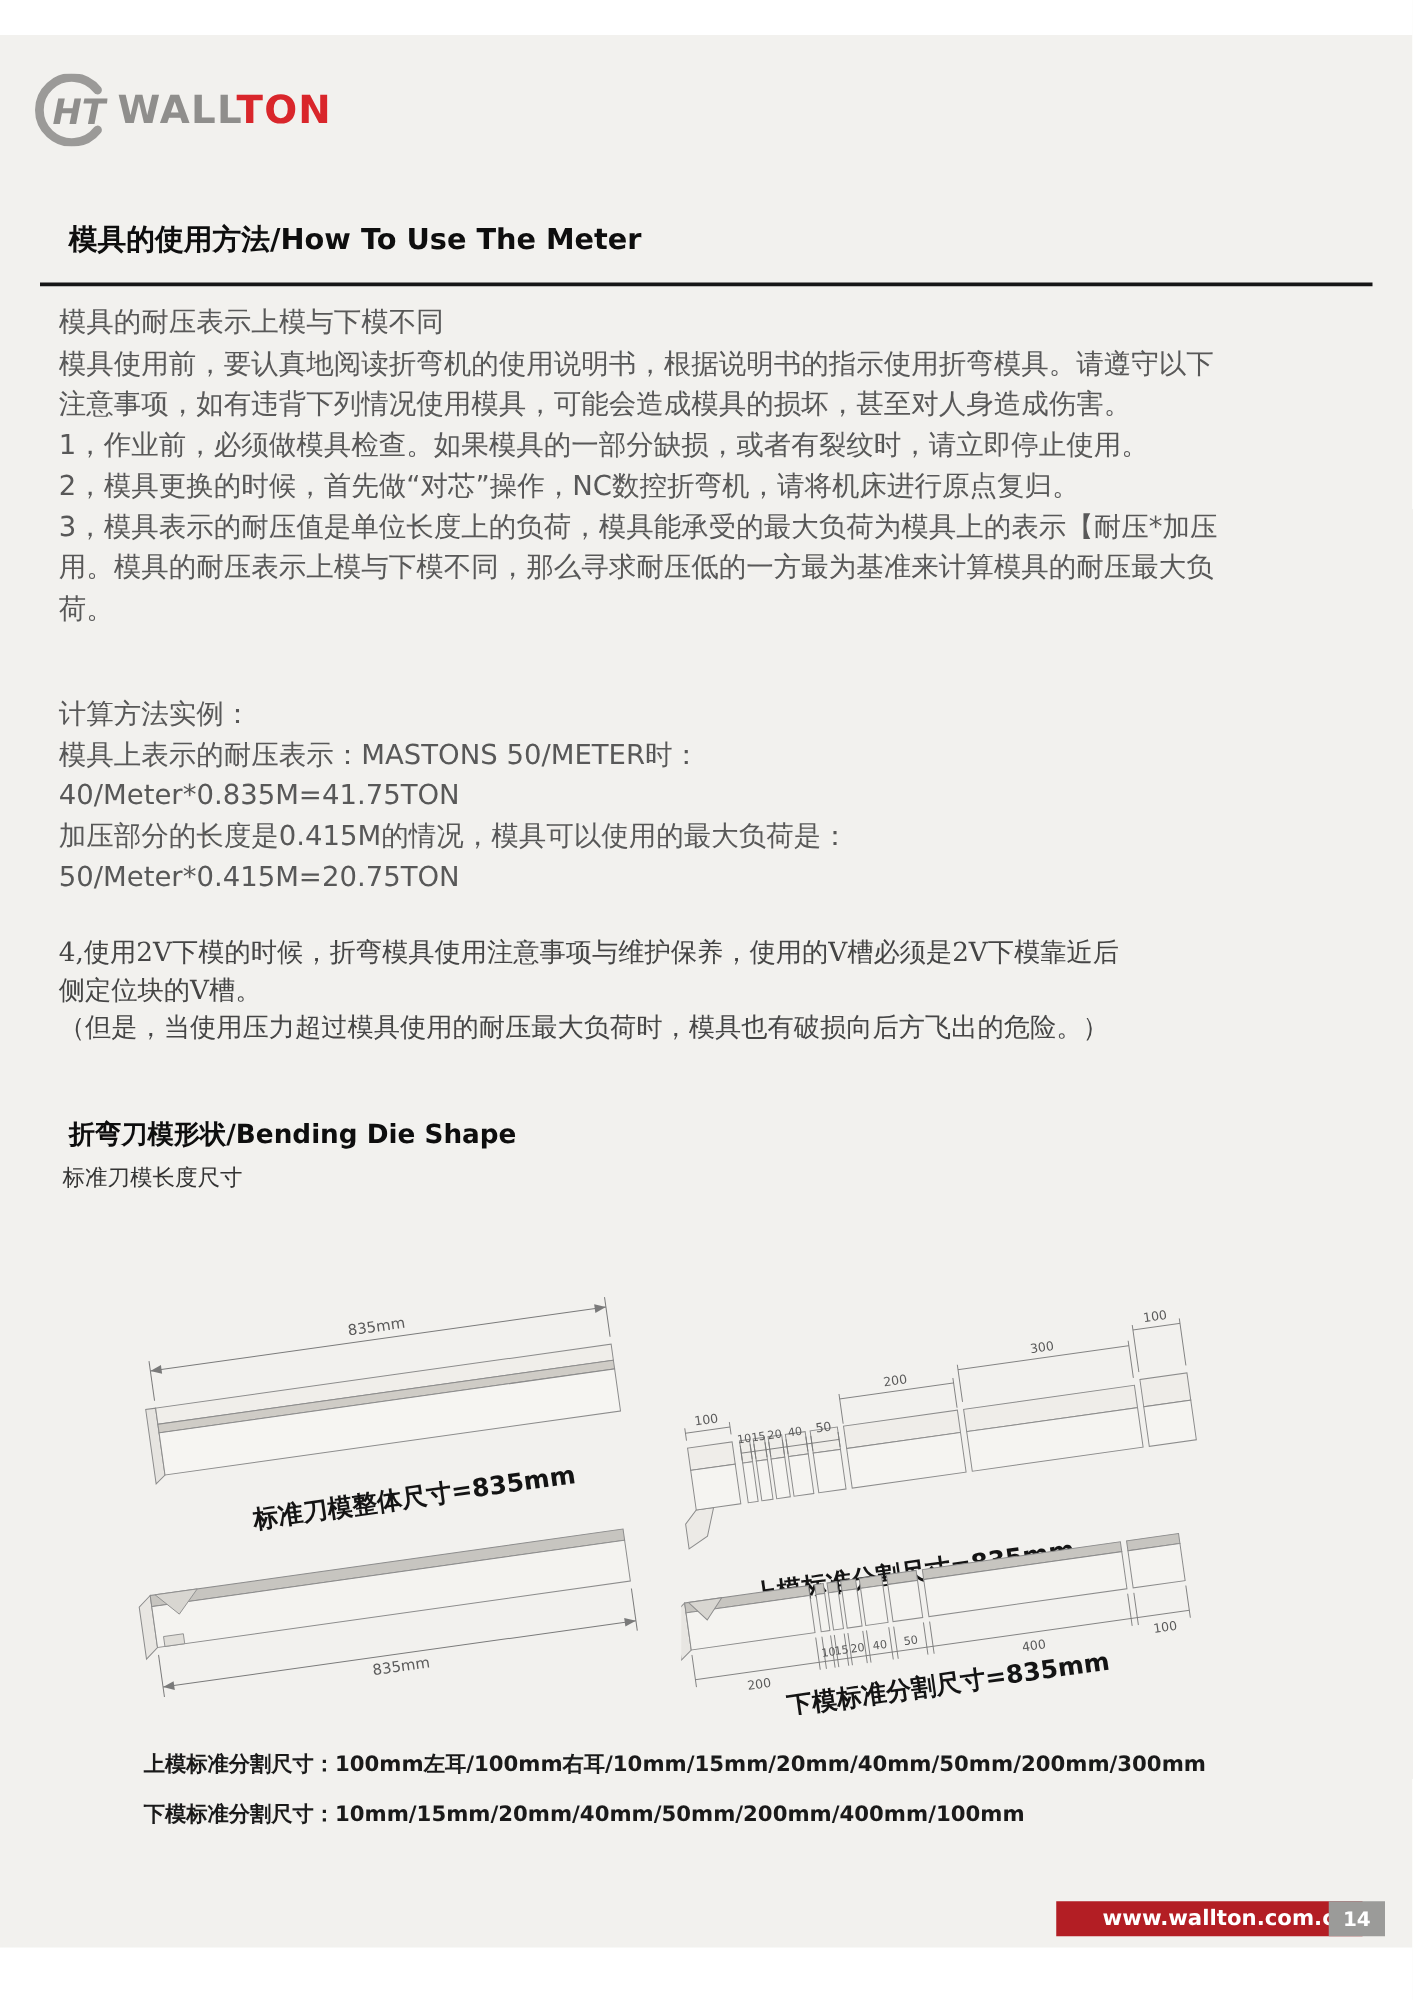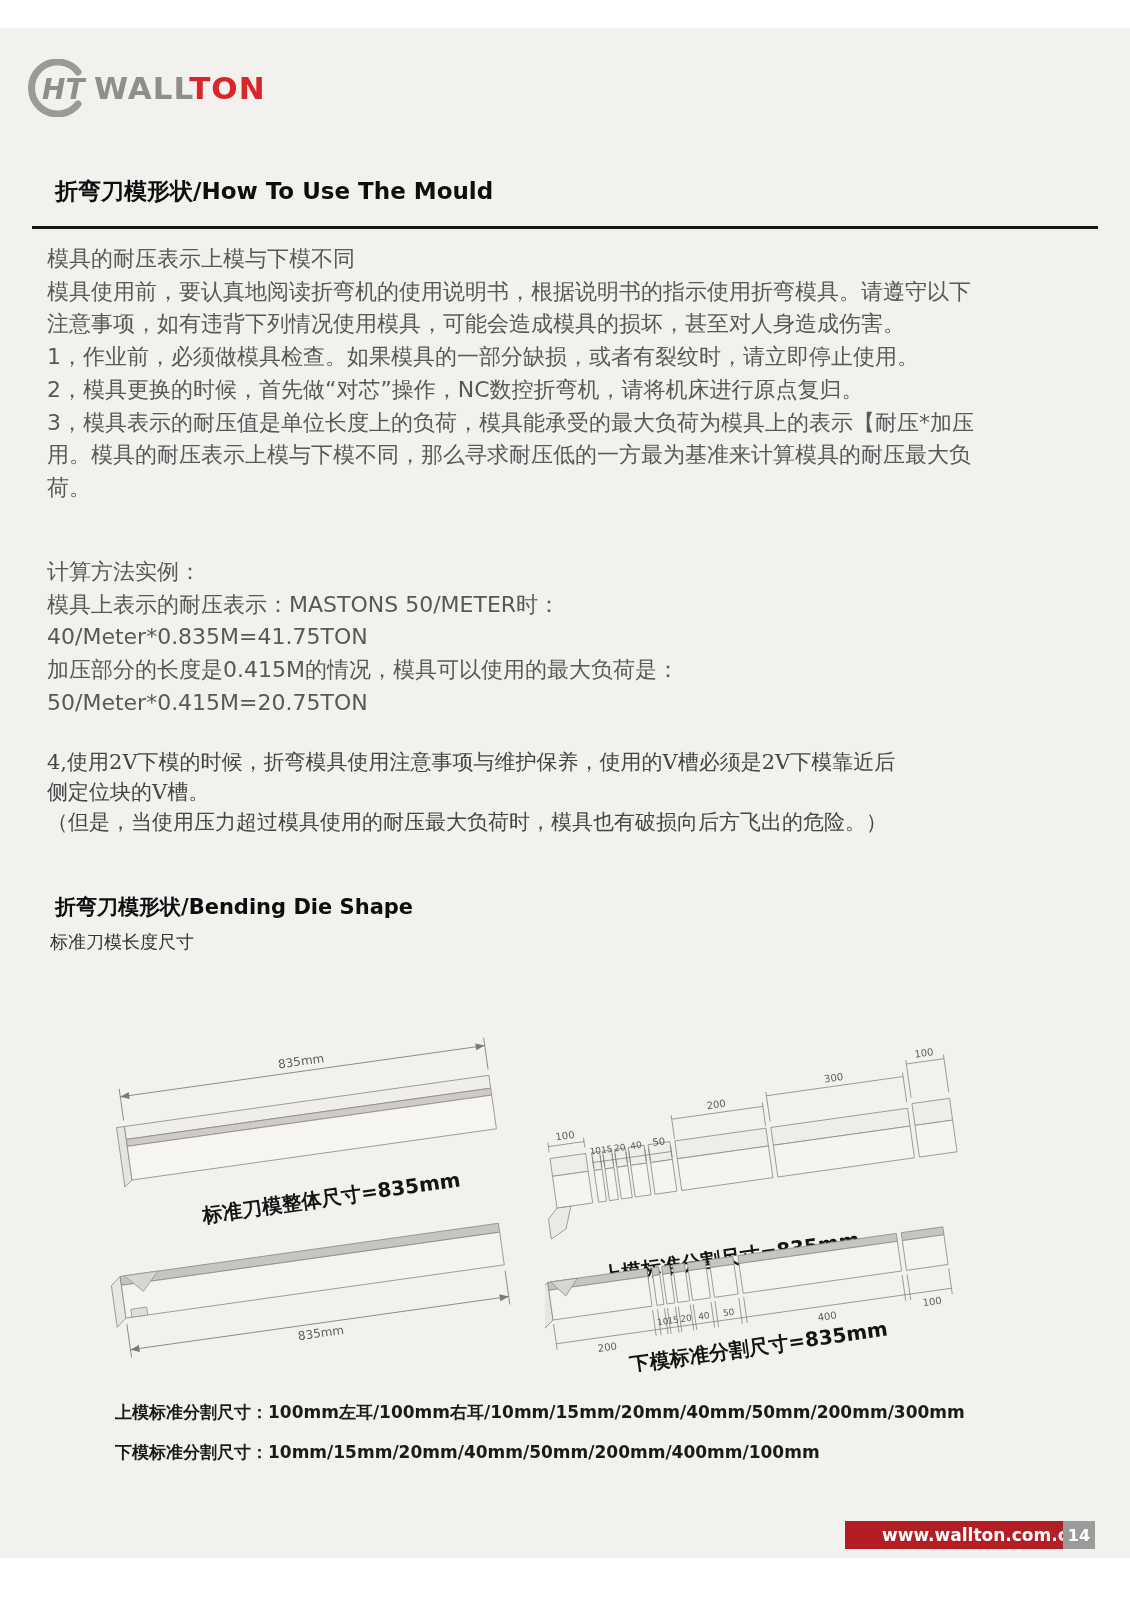--- a/index.html
+++ b/index.html
@@ -29,21 +29,21 @@
   .subtitle{position:absolute;left:50px;top:930px;font-size:18px;color:#333333;}
 
   .diagram-left{position:absolute;left:100px;top:1028px;}
   .diagram-right{position:absolute;left:545px;top:1032px;}
 
   .notes{position:absolute;left:115px;top:1392px;font-size:17px;font-weight:700;color:#1a1a1a;line-height:40px;}
 
   
   .footer-bar{position:absolute;left:845px;top:1521px;width:218px;height:28px;background:#b31e24;
               color:#ffffff;font-size:17px;font-weight:700;display:flex;align-items:center;justify-content:center;padding-left:27px;}
-  .page-num{position:absolute;left:1063px;top:1521px;width:32px;height:28px;background:#9b9b99;
+  .page-num{position:absolute;left:1063px;top:1521px;width:45px;height:28px;background:#9b9b99;
             color:#ffffff;font-size:16px;font-weight:700;display:flex;align-items:center;justify-content:center;}
 
   svg text{font-family:"DejaVu Sans","Liberation Sans",sans-serif;}
   .dimtxt{fill:#5a5a5a;}
   .biglabel{fill:#141414;font-weight:800;}
 </style>
 </head>
 <body>
 
 <div id="page">
@@ -52,21 +52,21 @@
   <div class="logo">
     <svg class="logo-ring" width="58" height="58" viewBox="0 0 58 58">
       <path d="M50 13 A26 26 0 1 0 50 45" fill="none" stroke="#9b9a98" stroke-width="7" stroke-linecap="round"></path>
       <text x="14" y="40" font-size="28" font-style="italic" font-weight="800" fill="#8f8e8c">HT</text>
     </svg>
     <div class="logo-word">
       <span class="wall">WALL</span><span class="ton">TON</span>
     </div>
   </div>
 
-  <div class="title">折弯刀模形状/How To Use The Mould</div>
+  <div class="title">模具的使用方法/How To Use The Meter</div>
   <div class="title-rule"></div>
 
   <div class="intro">
     <div>模具的耐压表示上模与下模不同</div>
     <div>模具使用前，要认真地阅读折弯机的使用说明书，根据说明书的指示使用折弯模具。请遵守以下</div>
     <div>注意事项，如有违背下列情况使用模具，可能会造成模具的损坏，甚至对人身造成伤害。</div>
     <div>1，作业前，必须做模具检查。如果模具的一部分缺损，或者有裂纹时，请立即停止使用。</div>
     <div>2，模具更换的时候，首先做“对芯”操作，NC数控折弯机，请将机床进行原点复归。</div>
     <div>3，模具表示的耐压值是单位长度上的负荷，模具能承受的最大负荷为模具上的表示【耐压*加压</div>
     <div>用。模具的耐压表示上模与下模不同，那么寻求耐压低的一方最为基准来计算模具的耐压最大负</div>

